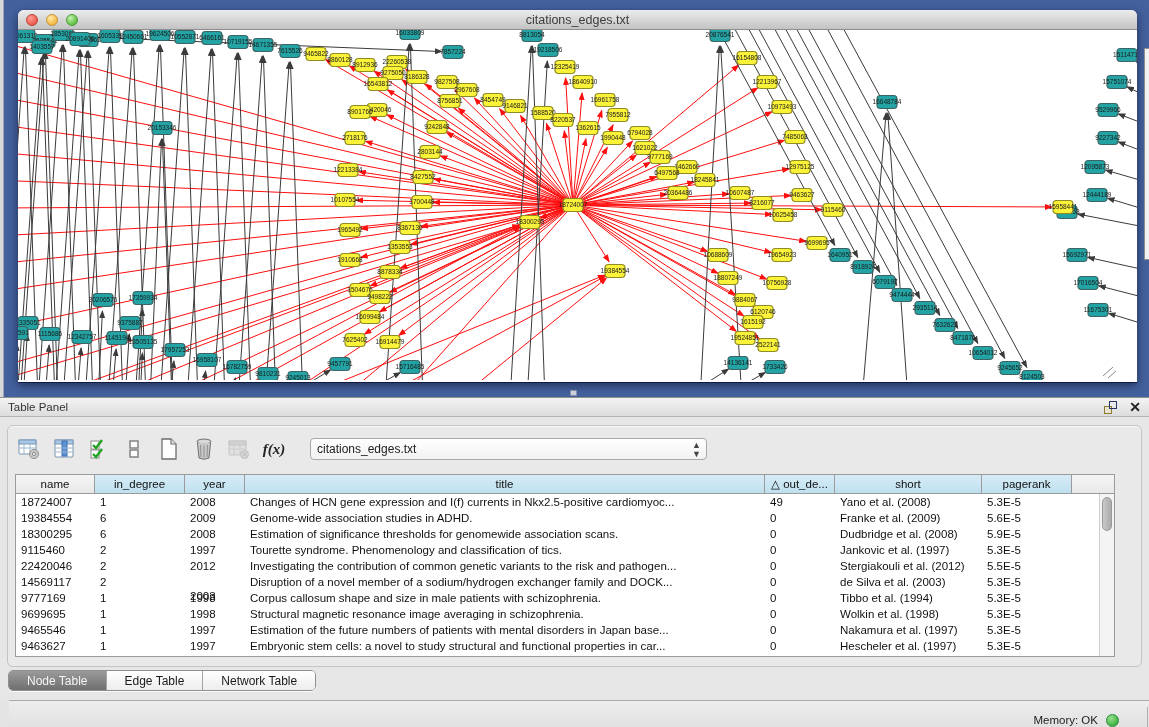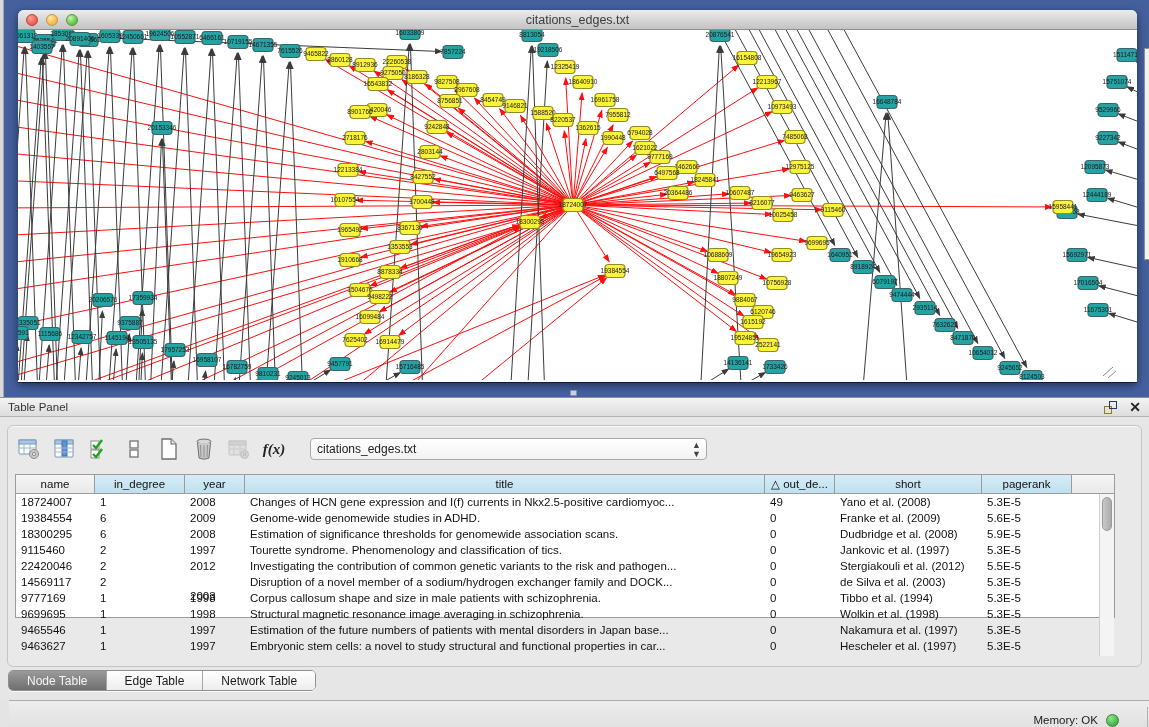--- a/index.html
+++ b/index.html
@@ -39,21 +39,21 @@
 
   .panel-box { position:absolute; left:7px; top:28px; width:1135px; height:242px; background:#E9E9E9;
     border:1px solid #C4C4C4; border-radius:6px; box-shadow:inset 0 1px 0 #F8F8F8; }
 
   .toolbar { position:absolute; left:8px; top:8px; height:30px; display:flex; align-items:center; gap:9px; }
   .tool-btn { width:26px; height:26px; display:flex; align-items:center; justify-content:center; }
   .combo { margin-left:14px; width:397px; height:22px; background:linear-gradient(#FFFFFF,#F2F2F2); border:1px solid #A9A9A9;
     border-radius:4px; display:flex; align-items:center; padding:0 6px; font-size:12px; color:#222; position:relative; }
   .combo .arrows { position:absolute; right:5px; top:2px; font-size:9px; color:#444; line-height:9px; text-align:center; }
 
-  .tableframe { position:absolute; left:7px; top:48px; width:1100px; height:144px; background:#fff; border:1px solid #9B9B9B; }
+  .tableframe { position:absolute; left:7px; top:48px; width:1100px; height:183px; background:#fff; border:1px solid #9B9B9B; }
   .thead { display:flex; height:19px; border-bottom:1px solid #9B9B9B; background:#F2F2F2; }
   .th { font-size:11.5px; color:#111; display:flex; align-items:center; justify-content:center;
     border-right:1px solid #9B9B9B; background:linear-gradient(#D6ECF7,#BFE0EF); overflow:hidden; white-space:nowrap; }
   .th.gray { background:linear-gradient(#F5F5F5,#E9E9E9); }
   .th.filler { background:linear-gradient(#F5F5F5,#E9E9E9); border-right:none; flex:1; }
   .tbody { position:relative; }
   .tr { display:flex; height:16px; align-items:center; }
   .td { font-size:11.5px; color:#111; white-space:nowrap; overflow:hidden; padding-left:5px; }
   .vscroll { position:absolute; right:0px; top:19px; width:15px; height:162px; background:#F4F4F4; border-left:1px solid #CFCFCF; }
   .vthumb { position:absolute; left:2px; top:3px; width:10px; height:34px; border-radius:5px; background:linear-gradient(90deg,#C9C9C9,#ABABAB); border:1px solid #9A9A9A; }
@@ -631,21 +631,21 @@
             <div class="td" style="width: 60px;">2008</div>
             <div class="td" style="width: 520px;">Changes of HCN gene expression and I(f) currents in Nkx2.5-positive cardiomyoc...</div>
             <div class="td" style="width: 70px;">49</div>
             <div class="td" style="width: 147px;">Yano et al. (2008)</div>
             <div class="td" style="width: 90px;">5.3E-5</div>
           </div>
           <div class="tr">
             <div class="td" style="width: 79px;">19384554</div>
             <div class="td" style="width: 90px;">6</div>
             <div class="td" style="width: 60px;">2009</div>
-            <div class="td" style="width: 520px;">Genome-wide genomewide studies in ADHD.</div>
+            <div class="td" style="width: 520px;">Genome-wide association studies in ADHD.</div>
             <div class="td" style="width: 70px;">0</div>
             <div class="td" style="width: 147px;">Franke et al. (2009)</div>
             <div class="td" style="width: 90px;">5.6E-5</div>
           </div>
           <div class="tr">
             <div class="td" style="width: 79px;">18300295</div>
             <div class="td" style="width: 90px;">6</div>
             <div class="td" style="width: 60px;">2008</div>
             <div class="td" style="width: 520px;">Estimation of significance thresholds for genomewide association scans.</div>
             <div class="td" style="width: 70px;">0</div>

